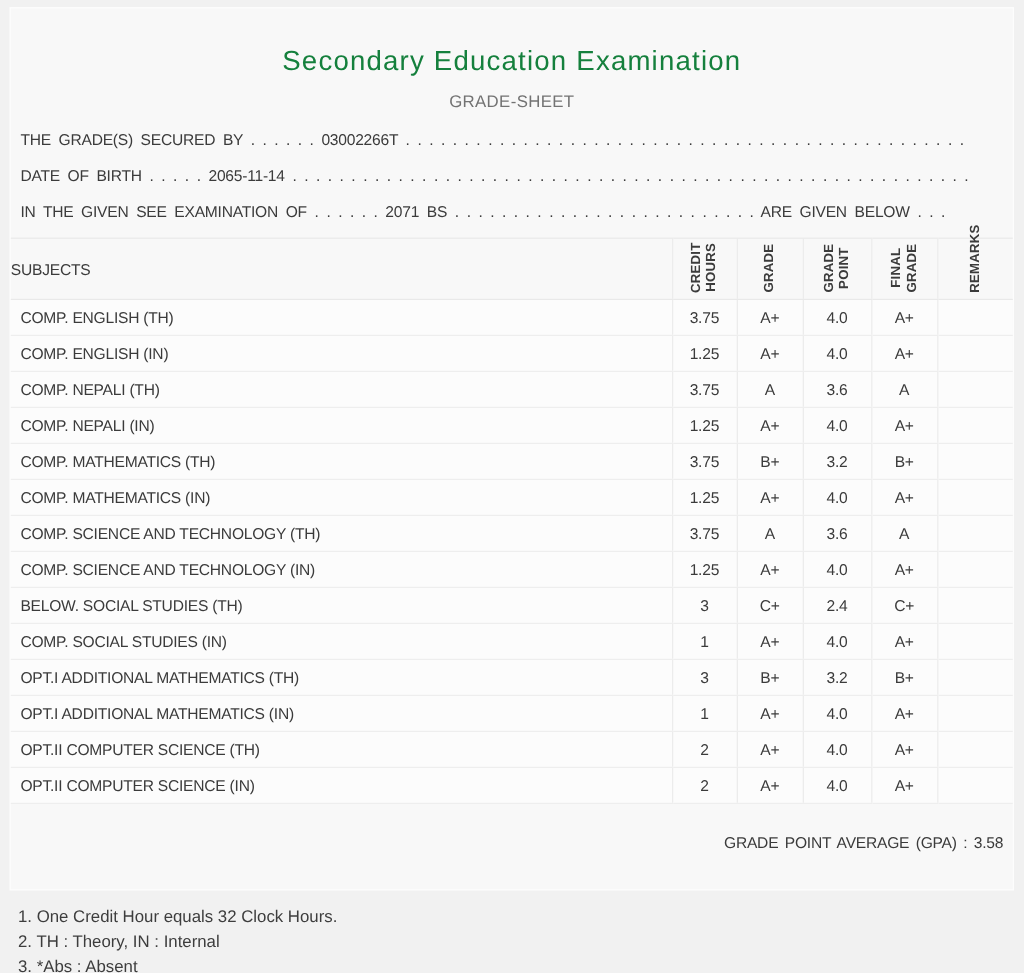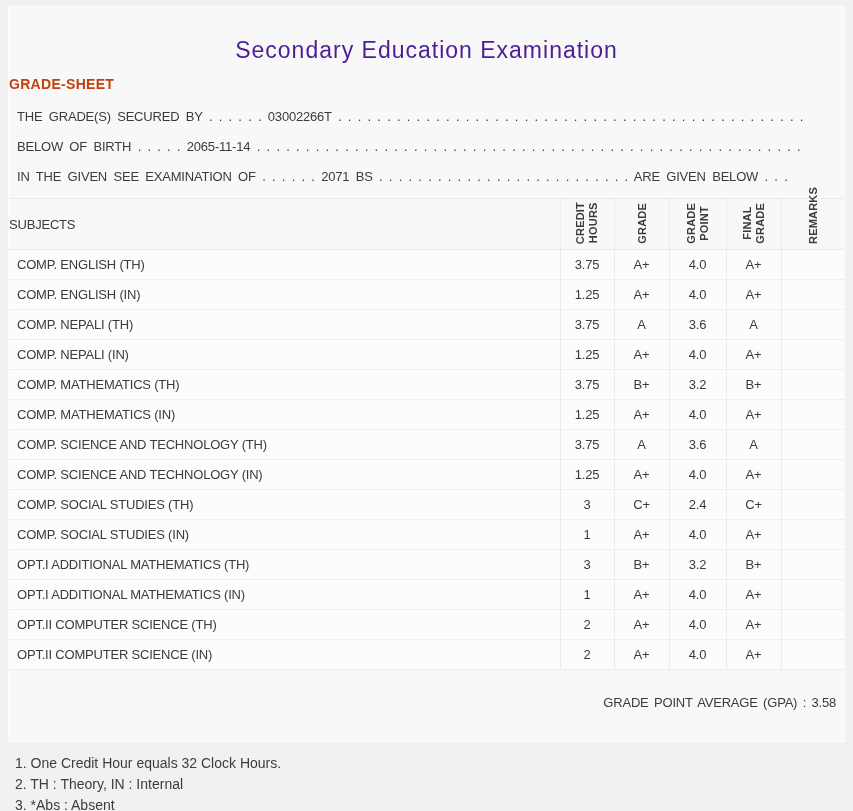--- a/index.html
+++ b/index.html
@@ -21,25 +21,25 @@
   .page-title {
     padding-top: 30px;
     text-align: center;
     font-size: 23px;
     font-weight: 400;
     letter-spacing: 1px;
     color: #49a4e0;
   }
   .page-subtitle {
     margin-top: 12px;
-    text-align: left;
+    text-align: center;
     font-size: 14px;
-    font-weight: bold;
+    font-weight: normal;
     letter-spacing: 0.3px;
-    color: #c2410c;
+    color: #737373;
   }
   .info-block { margin-top: 10px; }
   .info-line {
     height: 30px;
     line-height: 30px;
     padding-left: 8px;
     width: 798px;
     white-space: nowrap;
     overflow: hidden;
     font-size: 13px;
@@ -106,32 +106,32 @@
     font-size: 14px;
     line-height: 21px;
     color: #3d3d3d;
   }
 </style>
 </head>
 <body>
 
 <div class="card">
 
-  <div class="page-title" style="color: #4c1d95;">Secondary Education Examination</div>
+  <div class="page-title" style="color: #15803d;">Secondary Education Examination</div>
   <div class="page-subtitle">GRADE-SHEET</div>
 
   <div class="info-block">
     <div class="info-line">
       <span>THE GRADE(S) SECURED BY</span>
       <span>. . . . . .</span>
       <span>03002266T</span>
       <span>. . . . . . . . . . . . . . . . . . . . . . . . . . . . . . . . . . . . . . . . . . . . . . . . . . . . . . . . . . . .</span>
     </div>
     <div class="info-line">
-      <span>BELOW OF BIRTH</span>
+      <span>DATE OF BIRTH</span>
       <span>. . . . .</span>
       <span>2065-11-14</span>
       <span>. . . . . . . . . . . . . . . . . . . . . . . . . . . . . . . . . . . . . . . . . . . . . . . . . . . . . . . . . . . .</span>
     </div>
     <div class="info-line">
       <span>IN THE GIVEN SEE EXAMINATION OF</span>
       <span>. . . . . .</span>
       <span>2071 BS</span>
       <span>. . . . . . . . . . . . . . . . . . . . . . . . . .</span>
       <span>ARE GIVEN BELOW</span>
@@ -249,21 +249,21 @@
   <tr>
     <td class="subject-td">COMP. SCIENCE AND TECHNOLOGY (IN)</td>
     <td>1.25</td>
     <td>A+</td>
     <td>4.0</td>
     <td>A+</td>
     <td></td>
   </tr>
 
   <tr>
-    <td class="subject-td">COMP. SOCIAL STUDIES (TH)</td>
+    <td class="subject-td">BELOW. SOCIAL STUDIES (TH)</td>
     <td>3</td>
     <td>C+</td>
     <td>2.4</td>
     <td>C+</td>
     <td></td>
   </tr>
 
   <tr>
     <td class="subject-td">COMP. SOCIAL STUDIES (IN)</td>
     <td>1</td>

